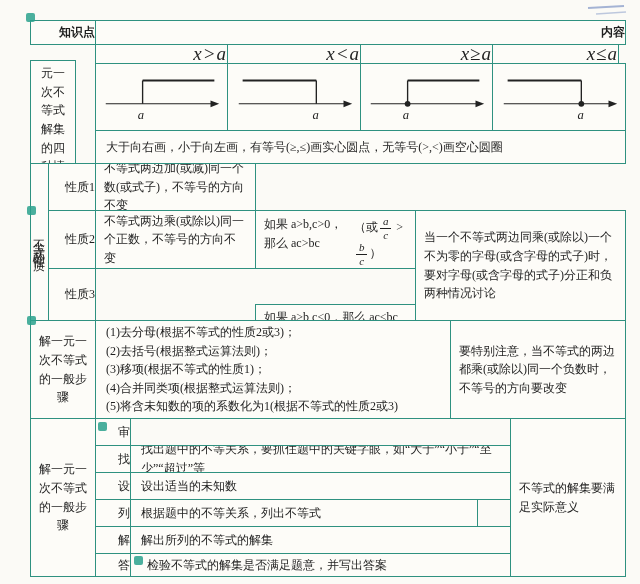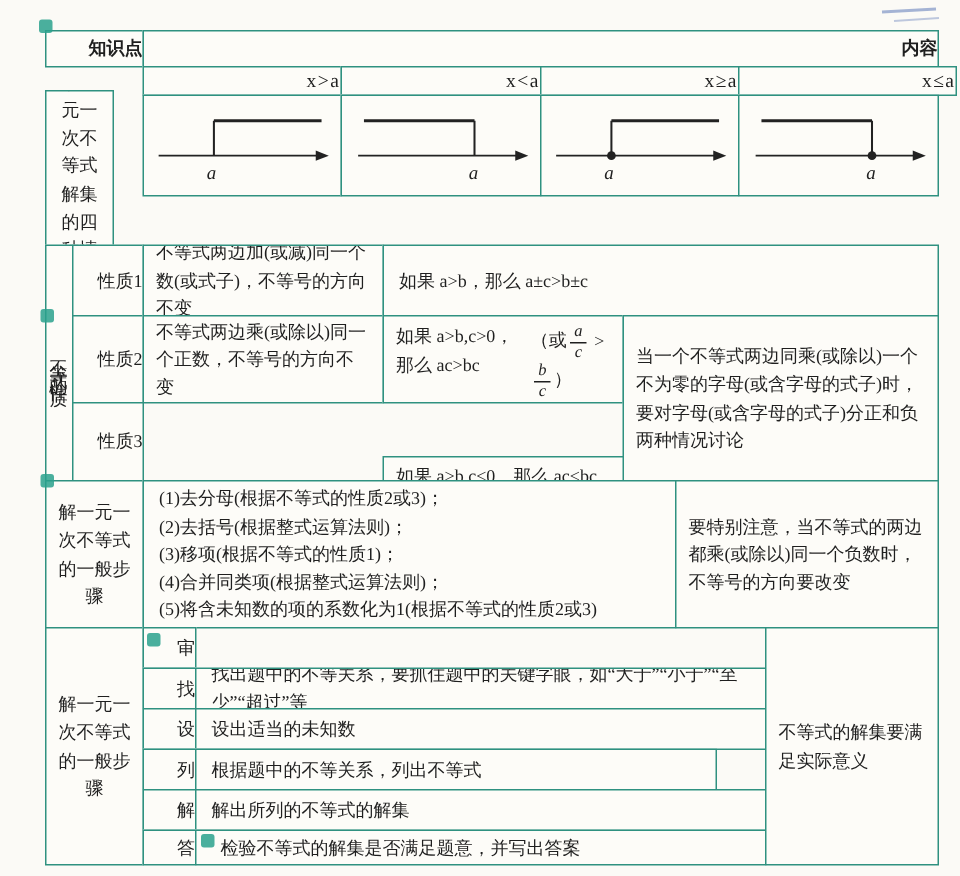--- a/index.html
+++ b/index.html
@@ -11,21 +11,21 @@
   .page{position:relative;width:640px;height:584px;background:#fbfaf6;overflow:hidden;
         font-family:"Liberation Serif","DejaVu Serif",serif;color:var(--ink);}
   .table{position:absolute;left:30px;top:20px;width:595px;height:556px;}
   .cell{position:absolute;box-sizing:border-box;border:1px solid var(--line);
         background:var(--paper);font-size:12px;line-height:1.55;overflow:hidden;}
   .c{display:flex;align-items:center;justify-content:flex-end;text-align:center;}
   .cl{display:flex;align-items:center;justify-content:flex-start;text-align:left;}
   .bold{font-weight:bold;}
   .p8{padding:4px 8px;}
   .p10{padding:4px 10px;}
-  .expr{font-size:13px;letter-spacing:1px;}
+  .expr{font-style:italic;font-size:19px;letter-spacing:1px;}
   .vertlabel{writing-mode:vertical-rl;text-orientation:upright;letter-spacing:4px;font-size:12px;}
   .frac{display:inline-flex;flex-direction:column;align-items:center;vertical-align:middle;
         font-style:italic;line-height:1.15;margin:0 2px;font-size:11px;}
   .frac .den{border-top:1px solid var(--ink);padding:0 3px;}
   .frac .num{padding:0 3px;}
   .fx-op{font-style:italic;margin:0 2px;}
   .stamp{position:absolute;width:9px;height:9px;background:#2aa18d;border-radius:2px;opacity:.85;z-index:3;}
   svg{display:block;}
   .steps-list div{white-space:nowrap;}
 </style>
@@ -60,21 +60,21 @@
 
     <div class="cell c expr" style="left:65px;top:24px;width:133px;height:20px;">
         <span>x&gt;a</span>
       </div>
     <div class="cell c expr" style="left:197px;top:24px;width:134px;height:20px;">
         <span>x&lt;a</span>
       </div>
     <div class="cell c expr" style="left:330px;top:24px;width:133px;height:20px;">
         <span>x≥a</span>
       </div>
-    <div class="cell c expr" style="left:462px;top:24px;width:146px;height:20px;">
+    <div class="cell c expr" style="left:462px;top:24px;width:127px;height:20px;">
         <span>x≤a</span>
       </div>
 
     <div class="cell c" style="left:65px;top:43px;width:133px;height:68px;">
       <svg width="130" height="64" viewBox="0 0 132 66">
         <line x1="46" y1="16" x2="120" y2="16" stroke="#222" stroke-width="2.2"></line>
         <line x1="46" y1="16" x2="46" y2="40" stroke="#222" stroke-width="1.4"></line>
         <line x1="8" y1="40" x2="122" y2="40" stroke="#222" stroke-width="1.2"></line>
         <polygon points="116,36.5 125,40 116,43.5" fill="#222"></polygon>
         <text x="41" y="56" font-size="13" font-style="italic" fill="#222">a</text>
@@ -103,33 +103,33 @@
       <svg width="130" height="64" viewBox="0 0 132 66">
         <line x1="12" y1="16" x2="88" y2="16" stroke="#222" stroke-width="2.2"></line>
         <line x1="88" y1="16" x2="88" y2="40" stroke="#222" stroke-width="1.4"></line>
         <line x1="8" y1="40" x2="122" y2="40" stroke="#222" stroke-width="1.2"></line>
         <polygon points="116,36.5 125,40 116,43.5" fill="#222"></polygon>
         <circle cx="88" cy="40" r="3" fill="#222"></circle>
         <text x="84" y="56" font-size="13" font-style="italic" fill="#222">a</text>
       </svg>
     </div>
 
+    <div class="cell cl p10" style="left:65px;top:110px;width:531px;height:34px;">
+      <span>大于向右画，小于向左画，有等号(≥,≤)画实心圆点，无等号(&gt;,&lt;)画空心圆圈</span>
+    </div>
 
     <div class="cell c" style="left:0;top:143px;width:19px;height:158px;padding:0;">
       <span class="vertlabel">不等式的性质</span>
     </div>
 
     <div class="cell c" style="left:18px;top:143px;width:48px;height:48px;">
       <span>性质1</span>
     </div>
     <div class="cell cl p8" style="left:65px;top:143px;width:161px;height:48px;">
       <span>不等式两边加(或减)同一个数(或式子)，不等号的方向不变</span>
-    </div>
-    <div class="cell cl p10" style="left:225px;top:143px;width:371px;height:48px;">
-      <span>如果 a&gt;b，那么 a±c&gt;b±c</span>
     </div>
 
     <div class="cell c" style="left:18px;top:190px;width:48px;height:59px;">
       <span>性质2</span>
     </div>
     <div class="cell cl p8" style="left:65px;top:190px;width:161px;height:59px;">
       <span>不等式两边乘(或除以)同一个正数，不等号的方向不变</span>
     </div>
     <div class="cell p8" style="left:225px;top:190px;width:161px;height:59px;display:flex;flex-direction:row;justify-content:center;">
       <div><span>如果 a&gt;b,c&gt;0，那么 ac&gt;bc</span></div>

